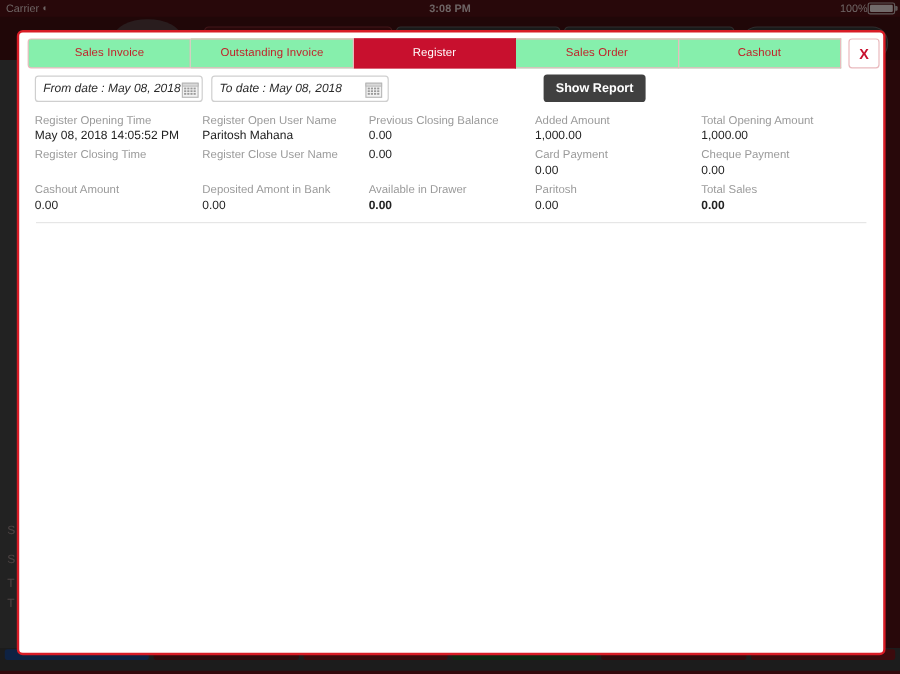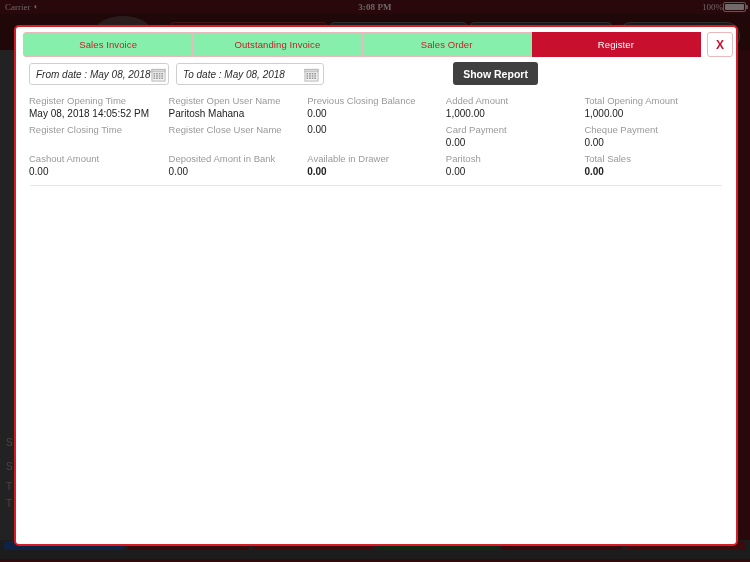--- a/index.html
+++ b/index.html
@@ -22,21 +22,20 @@
     background: #4a1013;
   }
   .bg-statusbar {
     position: absolute;
     top: 0; left: 0; right: 0;
     height: 14px;
     background: #4a1013;
     color: #c9b8b8;
     font-size: 9px;
     line-height: 14px;
-    font-family: Liberation Serif, serif;
   }
   .bg-statusbar .sb-left {
     position: absolute; left: 5px; top: 0;
     display: flex; align-items: center; gap: 3px;
   }
   .bg-statusbar .sb-center {
     position: absolute; left: 0; right: 0; text-align: center;
     font-weight: bold; letter-spacing: 0.1px;
   }
   .bg-statusbar .sb-right {
@@ -334,22 +333,23 @@
   <div class="bg-red-strip"></div>
 </div>
 
 <div id="overlay-scrim"></div>
 
 <div id="report-modal">
 
   <div class="tab-bar">
     <div class="tab">Sales Invoice</div>
     <div class="tab">Outstanding Invoice</div>
+    <div class="tab active">Register</div>
     <div class="tab">Sales Order</div>
-    <div class="tab active">Register</div>
+    <div class="tab">Cashout</div>
     <div class="tab-close">X</div>
   </div>
 
   <div class="filter-row">
     <div class="date-field from">
       <span class="date-text">From date : May 08, 2018</span>
       <svg class="cal-icon" viewBox="0 0 16 16">
         <rect x="1" y="2.5" width="14" height="12.5" fill="#f2f2f2" stroke="#b5b5b5" stroke-width="1"></rect>
         <rect x="1" y="2.5" width="14" height="2.6" fill="#d9d9d9" stroke="#b5b5b5" stroke-width="0.8"></rect>
         <g fill="#9a9a9a">

